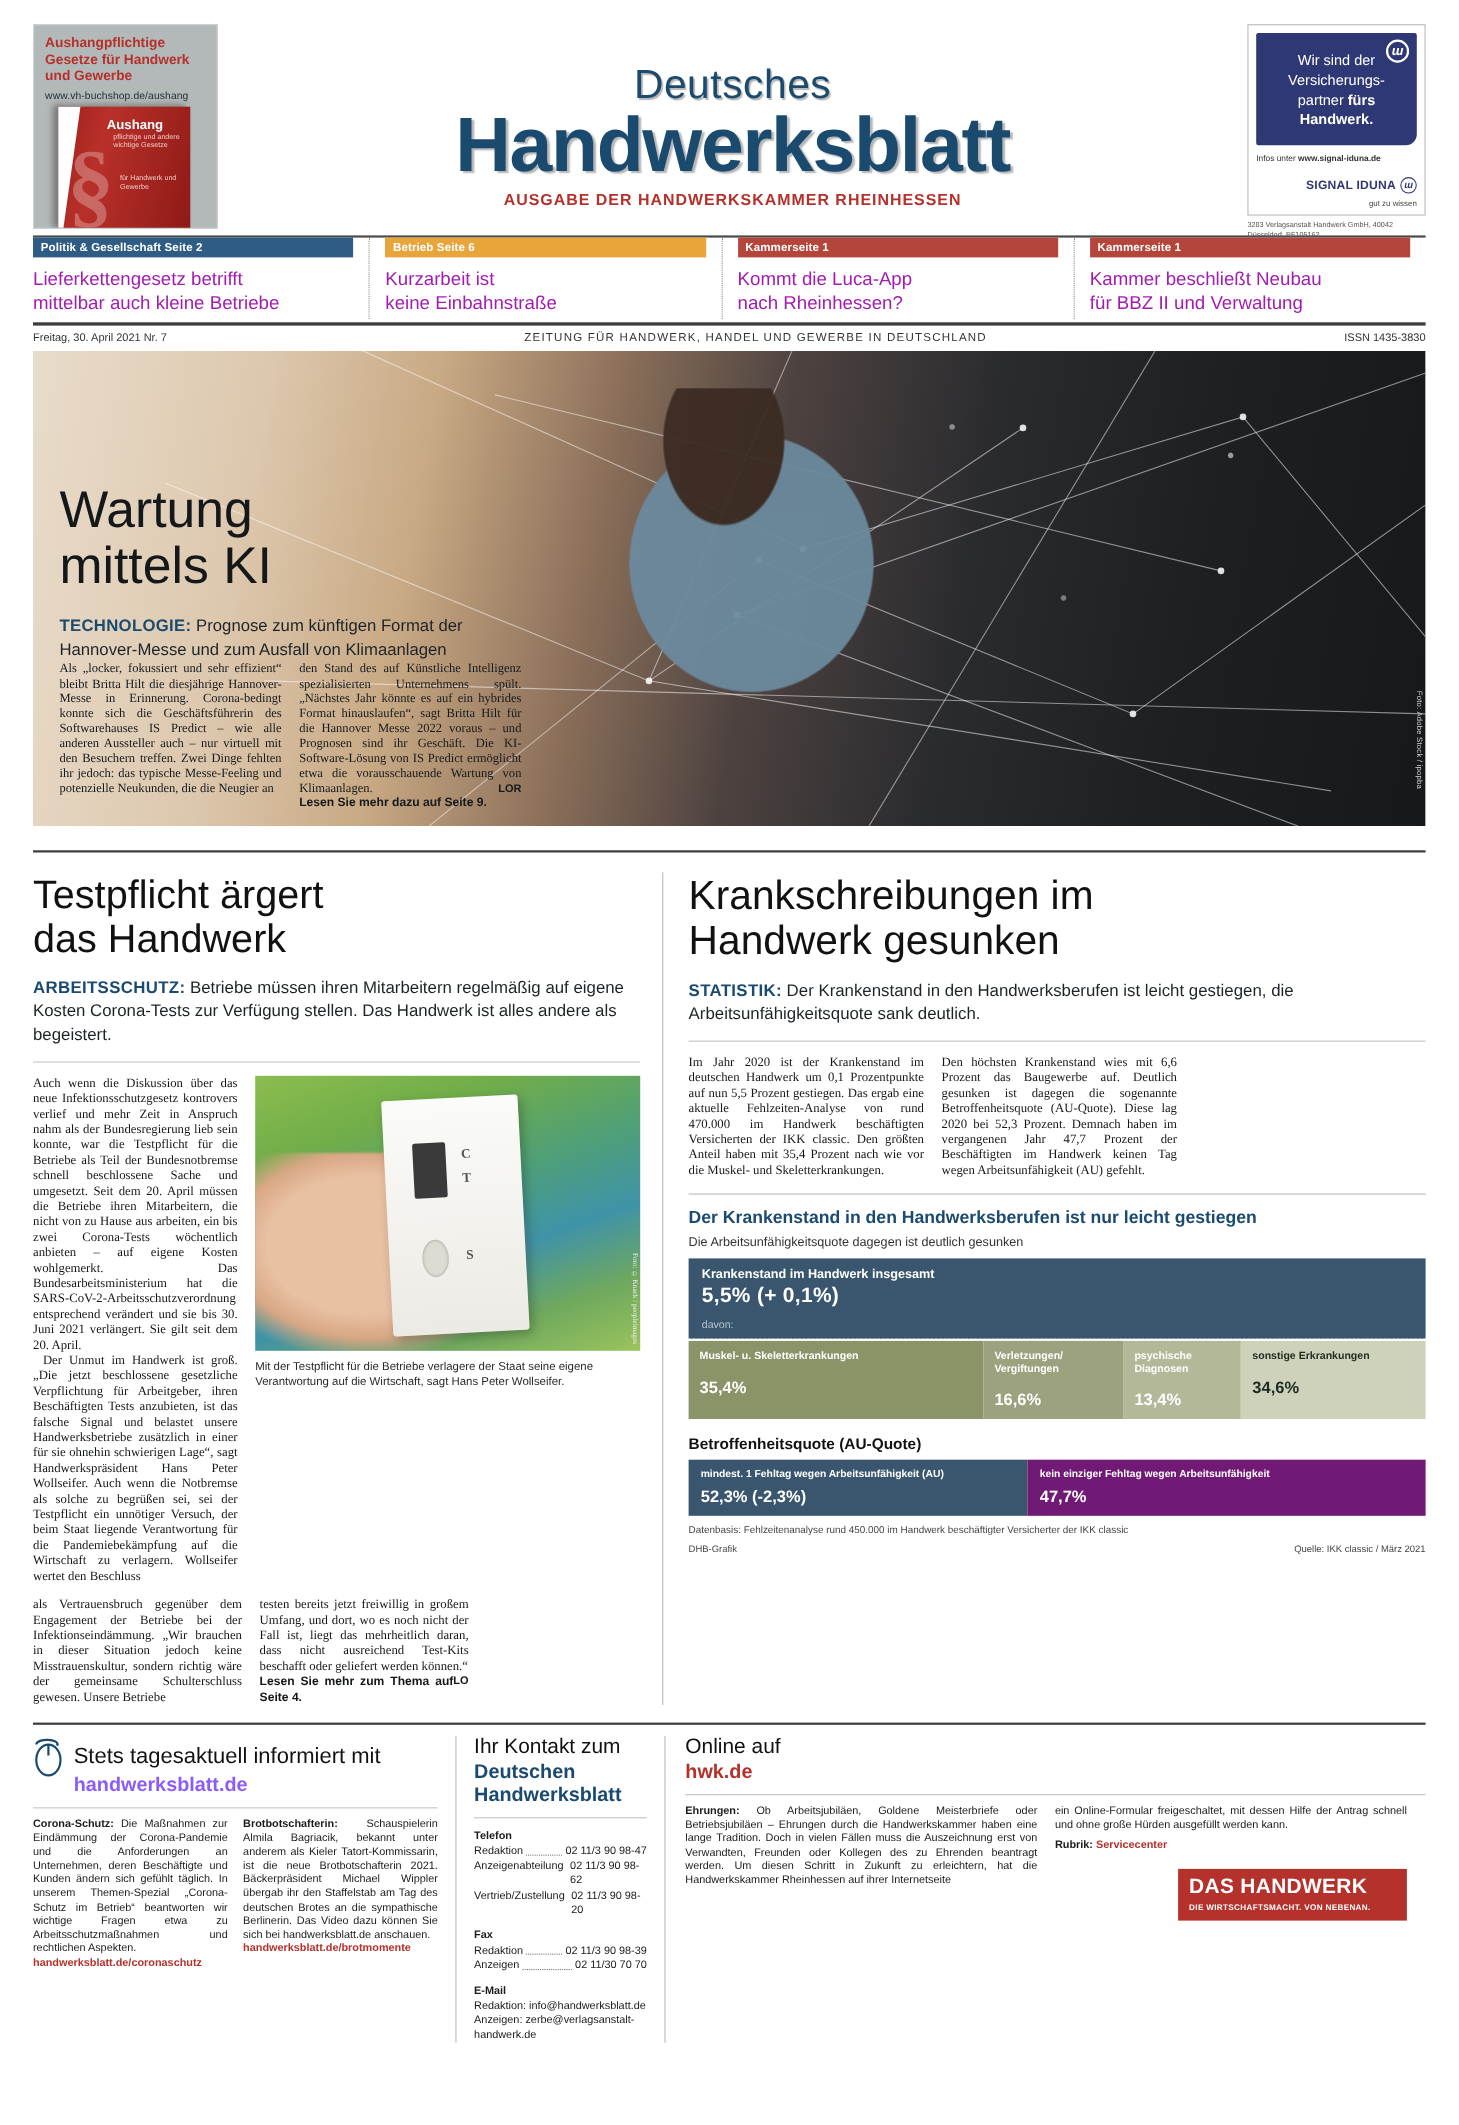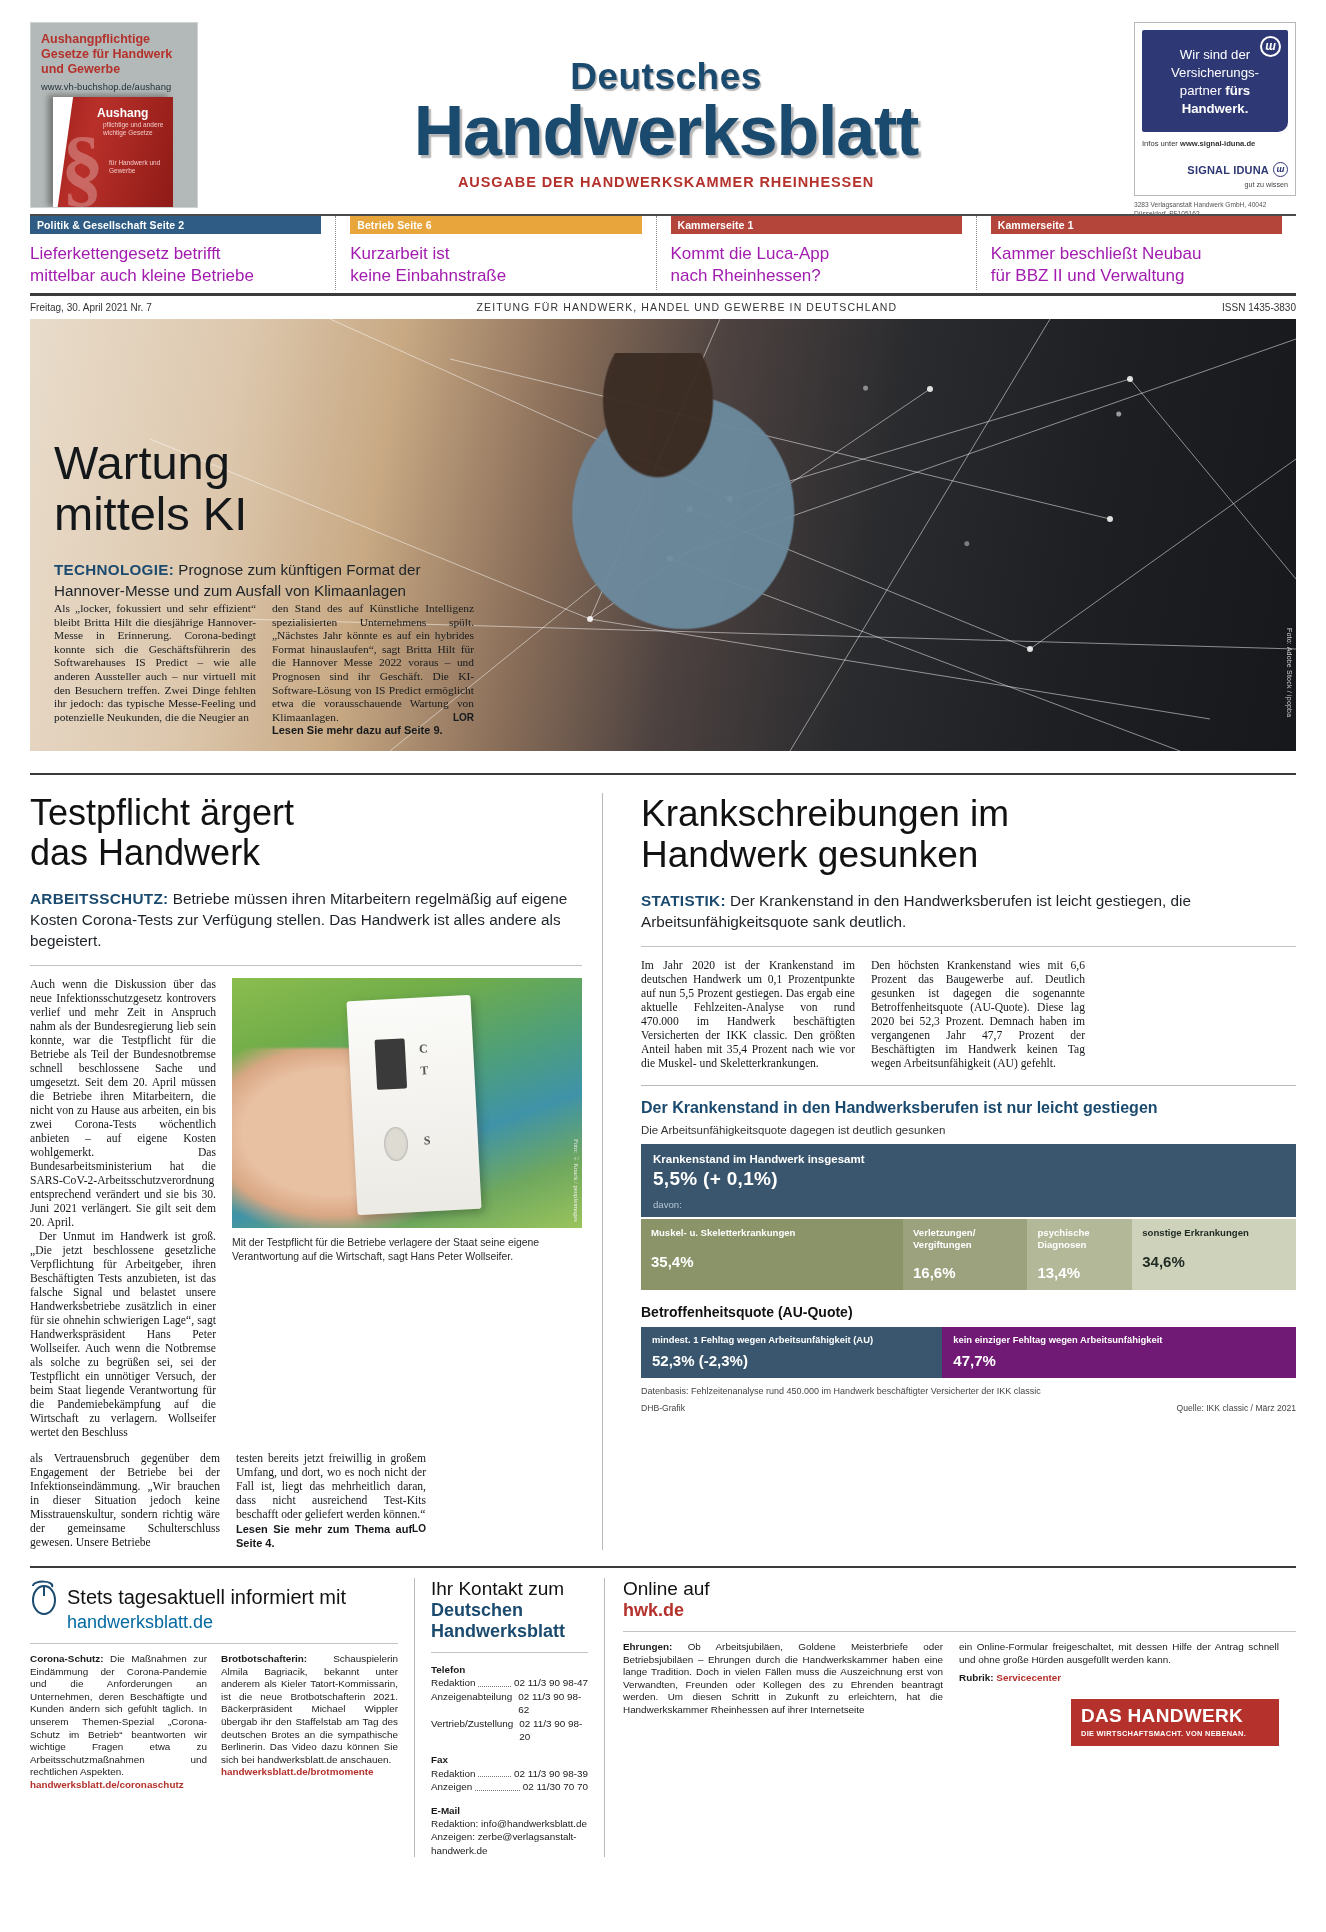--- a/index.html
+++ b/index.html
@@ -34,21 +34,21 @@
   .book .bt { position:absolute; left:44px; top:9px; color:#fff; font-weight:bold; font-size:12px; }
   .book .bs { position:absolute; left:50px; top:24px; color:#f1c8c6; font-size:6.5px; line-height:8px; }
   .book .bp { position:absolute; left:56px; top:62px; color:#f1c8c6; font-size:6.5px; line-height:8px; }
   .book .para {
     position:absolute; left:8px; top:30px; font-size:86px; color:rgba(255,255,255,.28);
     font-family:"Liberation Serif", serif; font-weight:bold; line-height:80px;
   }
 
   .title-wrap { flex: 1; text-align: center; padding-top: 34px; }
   .title-small {
-    font-size: 37px; color: #1b4a6f; letter-spacing: .5px; font-weight: 700;
+    font-size: 37px; color: #1b4a6f; letter-spacing: .5px; font-weight: 400;
     text-shadow: 1.5px 1.5px 1px rgba(120,120,120,.55);
   }
   .title-big {
     font-size: 70px; font-weight: bold; color: #1b4a6f; letter-spacing: -1.2px;
     line-height: 74px; margin-top: -4px;
     text-shadow: 2.5px 2.5px 1.5px rgba(130,130,130,.6);
   }
   .title-sub {
     font-size: 14.5px; font-weight: bold; color: #b4312c; letter-spacing: .9px; margin-top: 6px;
   }
@@ -128,21 +128,21 @@
   .hero-credit {
     position: absolute; right: 3px; bottom: 34px; writing-mode: vertical-rl;
     font-size: 7px; color: #cfcfcf; letter-spacing: .2px;
   }
   .hero-byline { font-weight: bold; font-family:"Liberation Sans",sans-serif; font-size: 10px; float: right; }
 
   
   .main-rule { border-top: 2px solid #3b3b3b; margin-top: 22px; }
   .main { display: flex; padding-top: 18px; }
   .col-left { width: 572px; padding-right: 20px; }
-  .col-right { width: 694px; padding-left: 38px; border-left: 1px solid #b9b9b9; }
+  .col-right { width: 694px; padding-left: 23px; border-left: 1px solid #b9b9b9; }
   .art-title { font-size: 36px; line-height: 40px; font-weight: 400; color: #111; }
   .col-right .art-title { font-size: 37px; line-height: 41px; }
   .art-lead { margin-top: 15px; font-size: 15.3px; line-height: 21px; color: #1d2328; }
   .art-lead b { color: #1b4a6f; font-weight: bold; letter-spacing: .3px; }
   .art-hr { border-top: 1px solid #c3c3c3; margin-top: 14px; }
 
   .body-cols { display: flex; gap: 16px; margin-top: 12px; font-family: "Liberation Serif", serif; }
   .body-cols .c { font-size: 11.6px; line-height: 14px; text-align: justify; color: #14171a; }
   .lc1 { width: 190px; }
   .lc-photo { width: 350px; }
@@ -469,21 +469,21 @@
 
     <div class="f1">
       <div class="f-head">
         <svg class="mouse-ico" viewBox="0 0 28 38">
           <ellipse cx="14" cy="22" rx="11" ry="14" fill="none" stroke="#1b4a6f" stroke-width="2"></ellipse>
           <path d="M14 8 L14 18" stroke="#1b4a6f" stroke-width="2"></path>
           <path d="M3 8 C3 2, 25 2, 22 9" fill="none" stroke="#1b4a6f" stroke-width="2"></path>
         </svg>
         <span>Stets tagesaktuell informiert mit</span>
       </div>
-      <div class="sub" style="font-weight:normal;color:#0369a1;font-size:18px;margin-left:37px;margin-top:-4px">handwerksblatt.de</div>
+      <div class="sub" style="font-weight:bold;color:#8b5cf6;font-size:18px;margin-left:37px;margin-top:-4px">handwerksblatt.de</div>
       <div class="hr-thin"></div>
       <div class="f-cols">
         <div class="f-col">
           <b>Corona-Schutz:</b><span> Die Maßnahmen zur Eindämmung der Corona-Pandemie und die Anforderungen an Unternehmen, deren Beschäftigte und Kunden ändern sich gefühlt täglich. In unserem Themen-Spezial „Corona-Schutz im Betrieb“ beantworten wir wichtige Fragen etwa zu Arbeitsschutzmaßnahmen und rechtlichen Aspekten.</span>
           <div class="f-link">handwerksblatt.de/coronaschutz</div>
         </div>
         <div class="f-col">
           <b>Brotbotschafterin:</b><span> Schauspielerin Almila Bagriacik, bekannt unter anderem als Kieler Tatort-Kommissarin, ist die neue Brotbotschafterin 2021. Bäckerpräsident Michael Wippler übergab ihr den Staffelstab am Tag des deutschen Brotes an die sympathische Berlinerin. Das Video dazu können Sie sich bei handwerksblatt.de anschauen.</span>
           <div class="f-link">handwerksblatt.de/brotmomente</div>
         </div>

